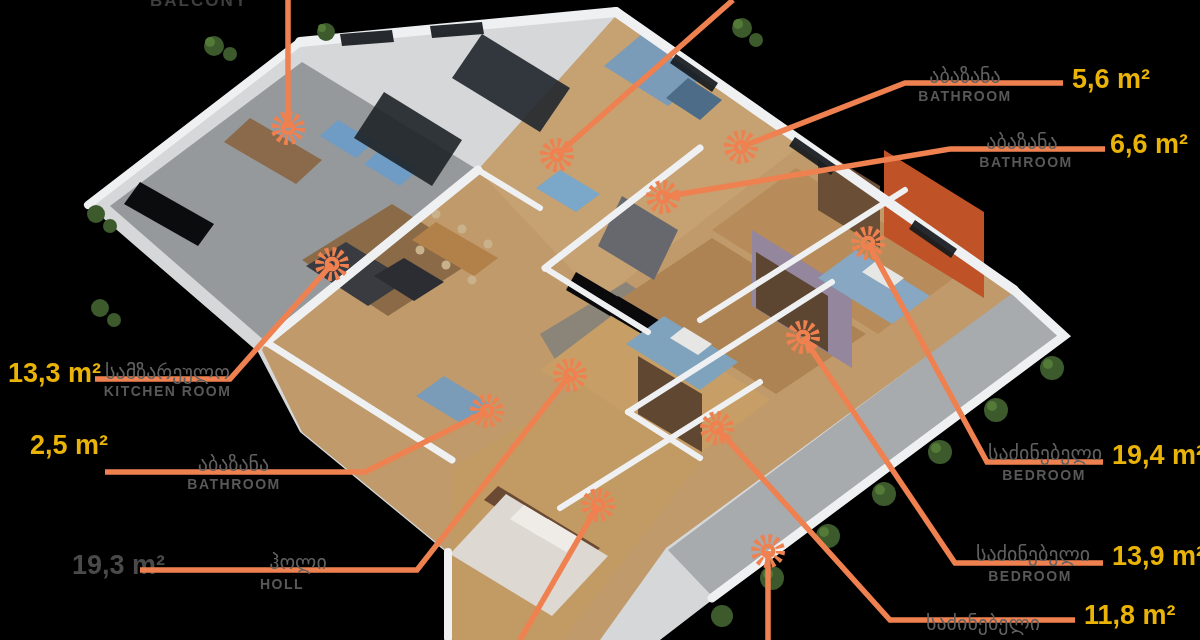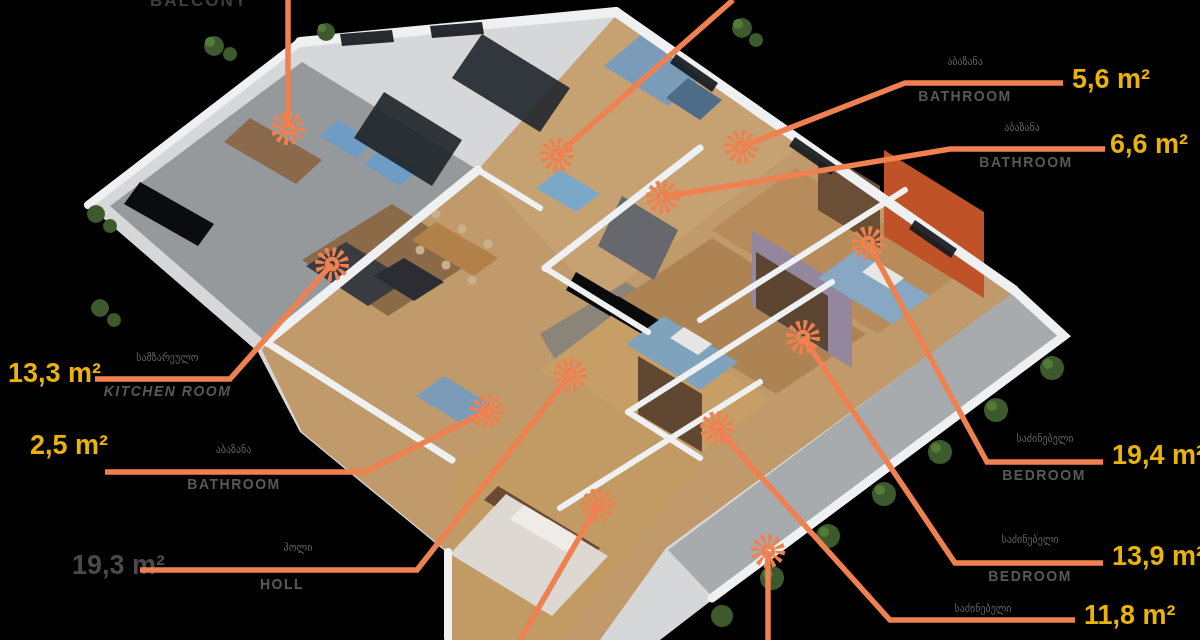--- a/index.html
+++ b/index.html
@@ -1,29 +1,29 @@
 <!DOCTYPE html>
 <html><head>
 <meta charset="utf-8">
 <style>
   html,body{margin:0;padding:0;background:#000;}
   #scene{position:relative;width:1200px;height:640px;background:#000;overflow:hidden;
          font-family:"Liberation Sans",sans-serif;}
   #plan-svg{position:absolute;left:0;top:0;z-index:1;}
   #labels-under{position:absolute;left:0;top:0;width:100%;height:100%;z-index:0;}
   #labels{position:absolute;left:0;top:0;width:100%;height:100%;z-index:2;pointer-events:none;border-radius:21px;}
-  .ka{position:absolute;color:#616161;font-family:"DejaVu Sans",sans-serif;font-size:10px;
-      text-align:center;white-space:nowrap;}
+  .ka{position:absolute;color:#616161;font-family:"DejaVu Sans",sans-serif;font-size:20px;
+      text-align:center;white-space:nowrap;margin-top:8px;}
   .en{position:absolute;color:#585858;font-family:"Liberation Sans",sans-serif;font-weight:bold;
       font-size:14px;letter-spacing:1.5px;text-align:center;white-space:nowrap;}
   .val{position:absolute;color:#eab308;font-family:"Liberation Sans",sans-serif;font-weight:bold;
        font-size:27px;white-space:nowrap;}
   #balcony-label{left:150px;top:-9px;font-size:17px;letter-spacing:2px;color:#3e3e3e;}
   #kitchen-ka{left:100px;top:352px;width:135px;}
-  #kitchen-en{left:95px;top:383px;width:145px;font-style:italic;}
+  #kitchen-en{left:95px;top:383px;width:145px;}
   #kitchen-val{left:8px;top:358px;}
   #bath25-ka{left:186px;top:444px;width:95px;}
   #bath25-en{left:178px;top:476px;width:112px;}
   #bath25-val{left:30px;top:430px;}
   #hall-ka{left:266px;top:542px;width:64px;}
   #hall-en{left:250px;top:576px;width:64px;}
   #hall-val{left:72px;top:550px;color:#4a4a4a;position:absolute;
             font-family:"Liberation Sans",sans-serif;font-weight:bold;font-size:27px;}
   #bath56-ka{left:916px;top:56px;width:98px;}
   #bath56-en{left:910px;top:88px;width:110px;}

